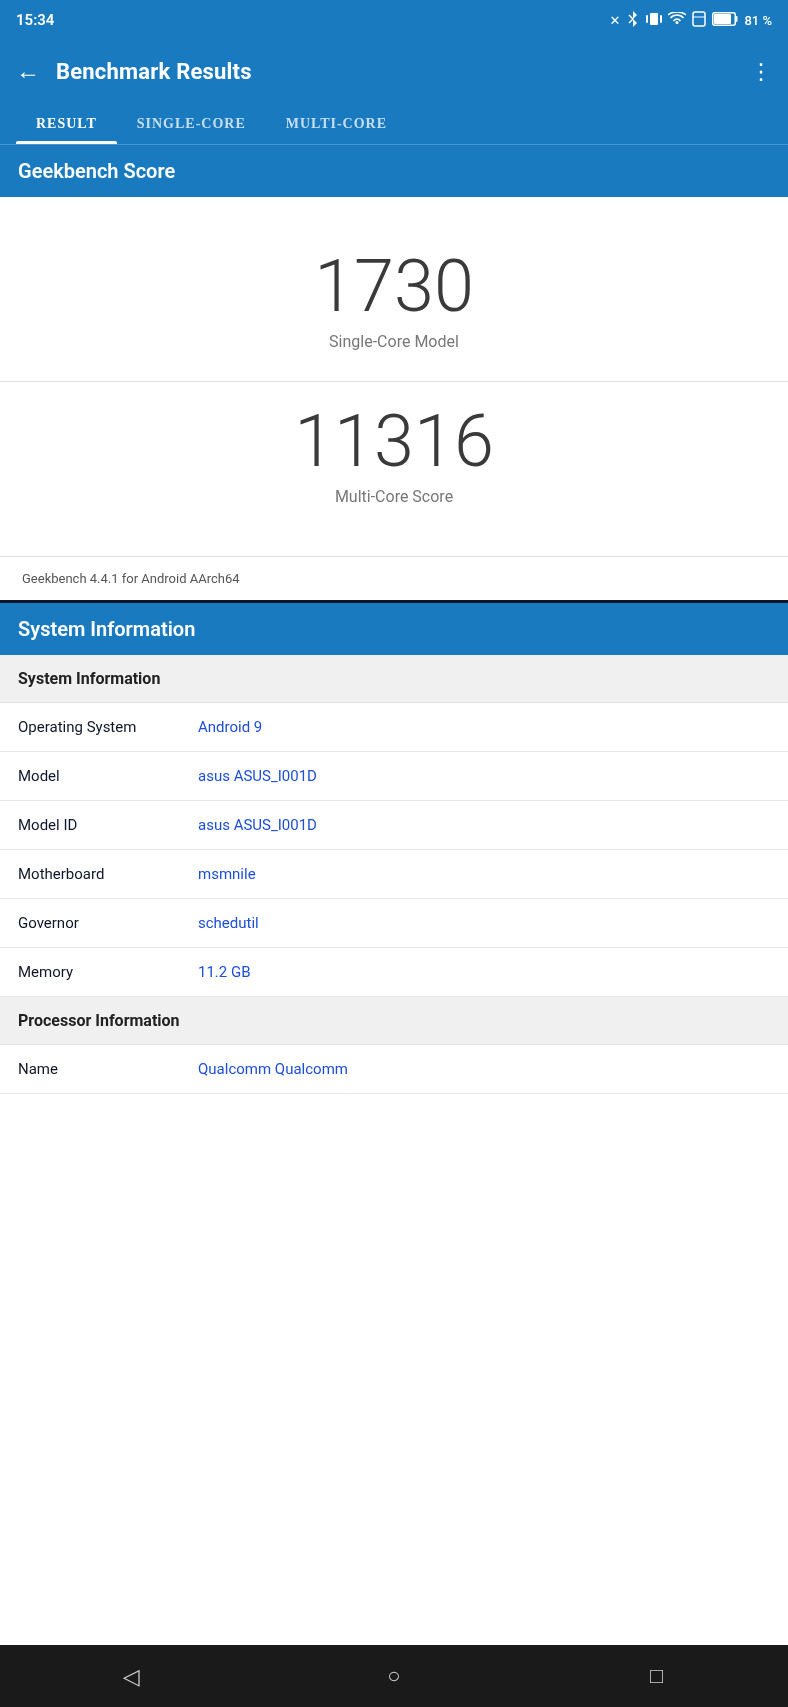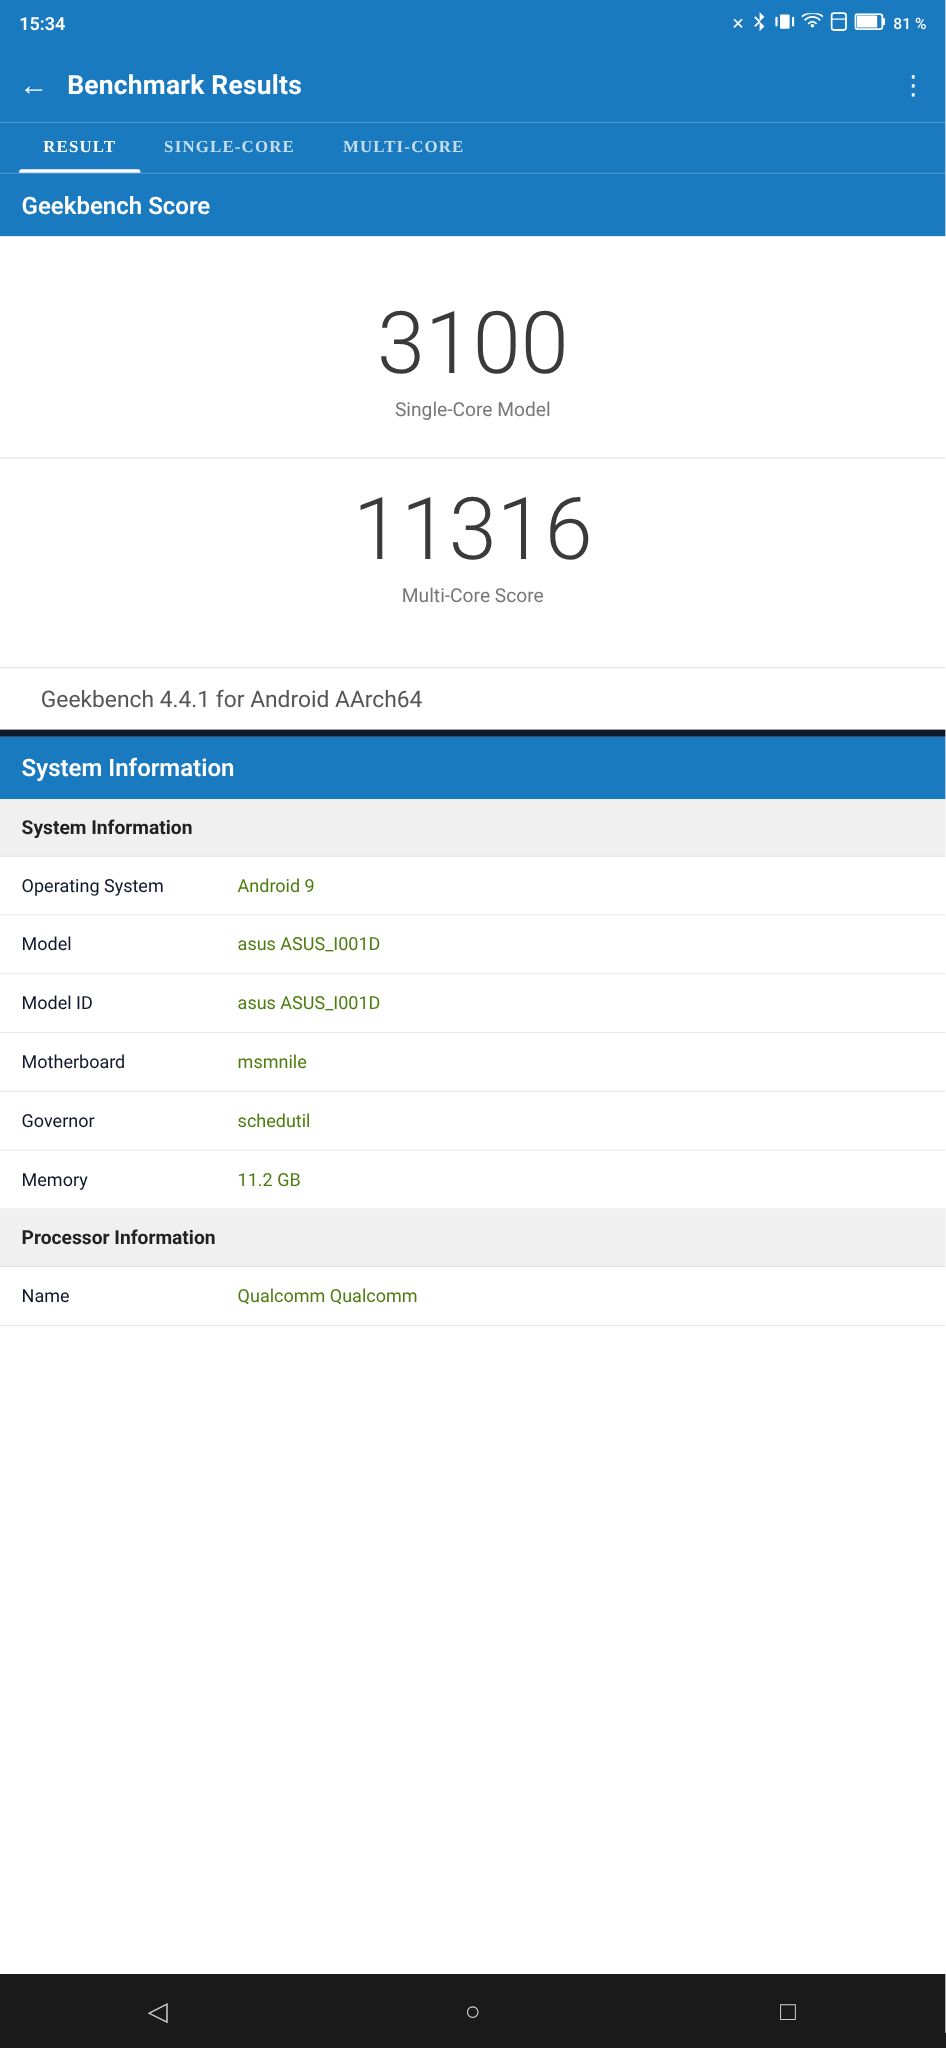--- a/index.html
+++ b/index.html
@@ -127,25 +127,25 @@
 
     
     .divider {
       height: 1px;
       background: #e0e0e0;
       width: 100%;
     }
 
     
     .gb-version {
-      padding: 14px 34px;
-      font-size: 19px;
+      padding: 14px 22px;
+      font-size: 13px;
       color: #555;
       background: #fff;
-      border-bottom: 6px solid #0f172a;
+      border-bottom: 3px solid #0f172a;
     }
 
     
     .info-section-title {
       background: #f0f0f0;
       padding: 14px 18px;
       font-size: 16px;
       font-weight: 700;
       color: #222;
       border-bottom: 1px solid #e0e0e0;
@@ -159,21 +159,21 @@
     }
     .info-row .key {
       font-size: 15px;
       font-weight: 400;
       color: #0f172a;
       min-width: 180px;
       flex-shrink: 0;
     }
     .info-row .val {
       font-size: 15px;
-      color: #4d7c0f;
+      color: #1d4ed8;
       flex: 1;
     }
 
     
     .bottom-nav {
       background: #1a1a1a;
       display: flex;
       justify-content: space-around;
       align-items: center;
       height: 62px;
@@ -251,21 +251,21 @@
   </div>
   <div class="tab">
     <span>MULTI-CORE</span>
   </div>
 </div>
 
 <div class="section-header">Geekbench Score</div>
 
 <div class="scores-area">
   <div class="score-block">
-    <span class="score-value">3100</span>
+    <span class="score-value">1730</span>
     <span class="score-label">Single-Core Model</span>
   </div>
   <div class="divider"></div>
   <div class="score-block">
     <span class="score-value">11316</span>
     <span class="score-label">Multi-Core Score</span>
   </div>
 </div>
 
 <div class="divider"></div>

